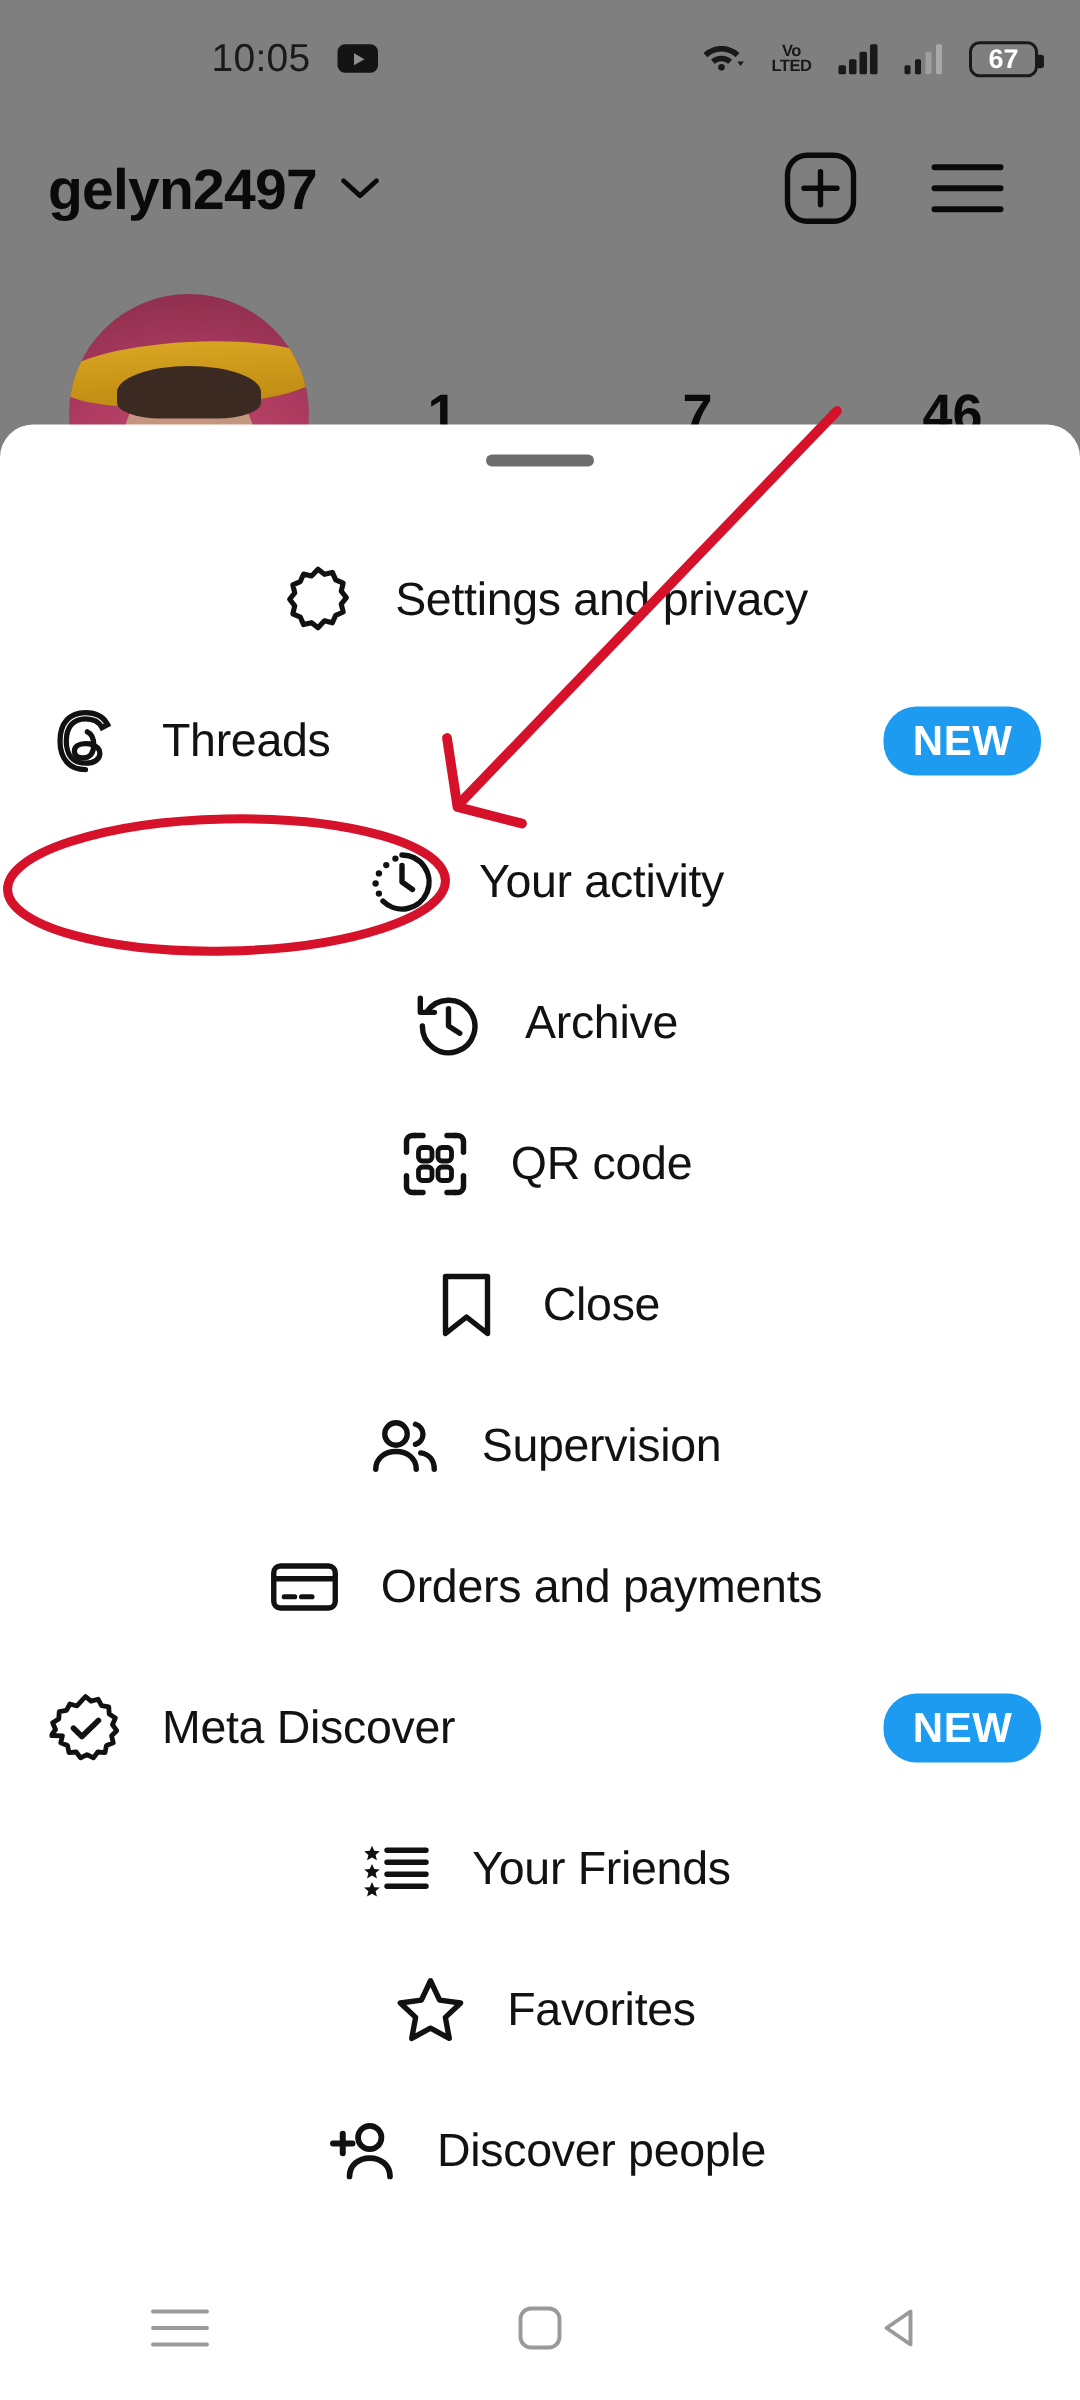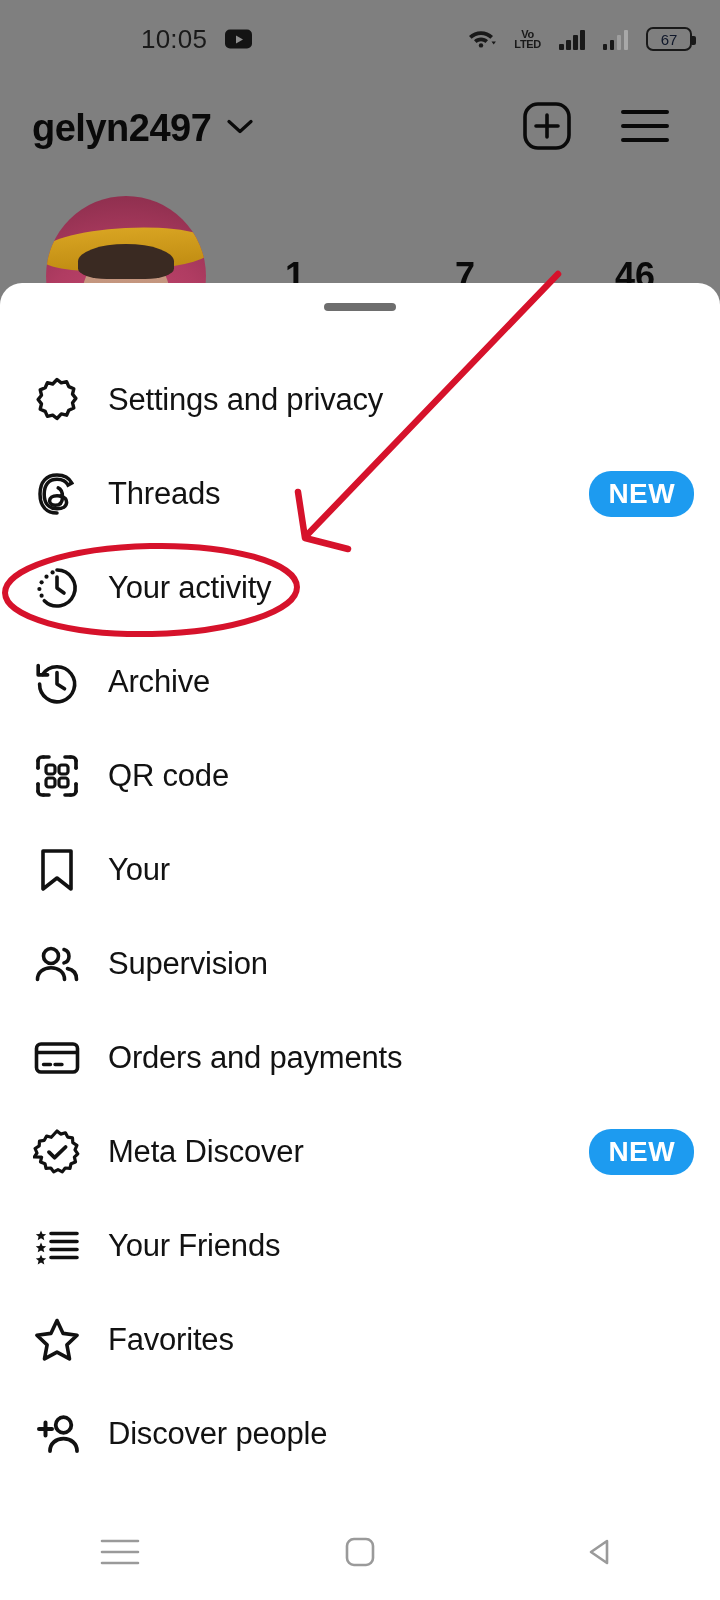--- a/index.html
+++ b/index.html
@@ -40,21 +40,21 @@
   .bars i:nth-child(1){height:6px}
   .bars i:nth-child(2){height:10px}
   .bars i:nth-child(3){height:15px}
   .bars i:nth-child(4){height:20px}
   .bars.dim i:nth-child(3){background:#9e9e9e}
   .bars.dim i:nth-child(4){background:#a8a8a8}
   #battery{ width:46px;height:24px;border:2.5px solid #191919;border-radius:7px;
     display:flex;align-items:center;justify-content:center;position:relative;}
   #battery:after{content:"";position:absolute;right:-6px;top:7px;width:4px;height:9px;
     background:#191919;border-radius:0 2px 2px 0;}
-  #battery span{font-size:15px;font-weight:400;color:#0f172a;line-height:1;}
+  #battery span{font-size:18px;font-weight:700;color:#ffffff;line-height:1;}
 
   
   #profile-header{ position:absolute; top:88px; left:0; width:700px; height:80px; }
   #username-wrap{ position:absolute; left:32px; top:50%; transform:translateY(-50%);
     display:flex; align-items:center; gap:16px; }
   #username{ font-size:38px; font-weight:700; color:#0a0a0a; letter-spacing:-.5px; }
   #hdr-icons{ position:absolute; right:30px; top:50%; transform:translateY(-50%);
     display:flex; align-items:center; gap:48px; }
 
   
@@ -81,21 +81,21 @@
   #sheet{
     position:absolute; left:0; top:283px; width:720px; height:1317px;
     background:#ffffff; border-radius:22px 22px 0 0; overflow:hidden;
   }
   #drag-handle{ position:absolute; left:50%; transform:translateX(-50%); top:20px;
     width:72px; height:8px; border-radius:4px; background:#6e6e6e; }
 
   #menu{ position:absolute; top:70px; left:0; width:720px; }
   .menu-item{
     position:relative; height:94px; display:flex; align-items:center;
-    padding-left:30px; padding-right:26px;
+    padding-left:30px; padding-right:26px;justify-content:center;
   }
   .mi-icon{ width:54px; height:54px; flex:0 0 54px; display:flex;
     align-items:center; justify-content:center; }
   .mi-icon svg{ display:block; }
   .mi-label{ font-size:31px; color:#121212; margin-left:24px; letter-spacing:-.2px;
     white-space:nowrap; }
   .mi-badge{ margin-left:auto; background:#1d9bf0; color:#ffffff;
     font-size:28px; font-weight:700; letter-spacing:.4px;
     padding:9px 19px; border-radius:22px; line-height:1; }
 
@@ -261,21 +261,21 @@
       </span>
       <span class="mi-label">QR code</span>
     </div>
 
     <div class="menu-item">
       <span class="mi-icon">
         <svg width="48" height="48" viewBox="0 0 48 48">
           <path d="M10 5h28v38L24 32 10 43z" fill="none" stroke="#111" stroke-width="3.6" stroke-linejoin="round"></path>
         </svg>
       </span>
-      <span class="mi-label">Your</span>
+      <span class="mi-label">Close</span>
     </div>
 
     <div class="menu-item">
       <span class="mi-icon">
         <svg width="48" height="48" viewBox="0 0 48 48">
           <circle cx="18" cy="16" r="7.5" fill="none" stroke="#111" stroke-width="3.6"></circle>
           <path d="M4.5 39.5c0-7.3 6-11.8 13.5-11.8S31.5 32.2 31.5 39.5" fill="none" stroke="#111" stroke-width="3.6" stroke-linecap="round"></path>
           <path d="M31 9.5a7 7 0 0 1 0 13.4" fill="none" stroke="#111" stroke-width="3.6" stroke-linecap="round"></path>
           <path d="M34.5 28.6c5.6.9 9 4.9 9 10.9" fill="none" stroke="#111" stroke-width="3.6" stroke-linecap="round"></path>
         </svg>

